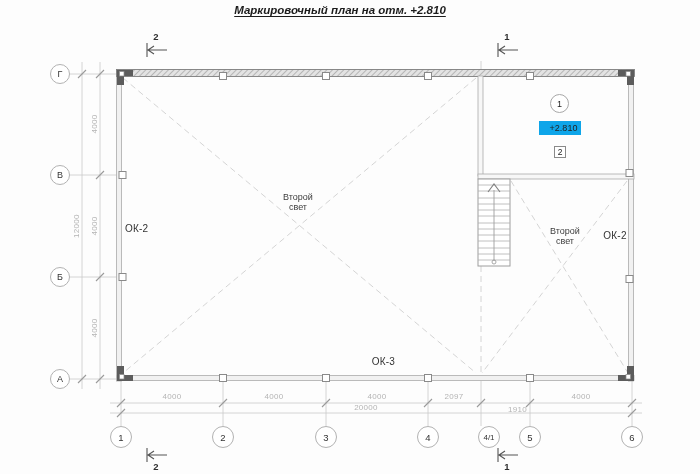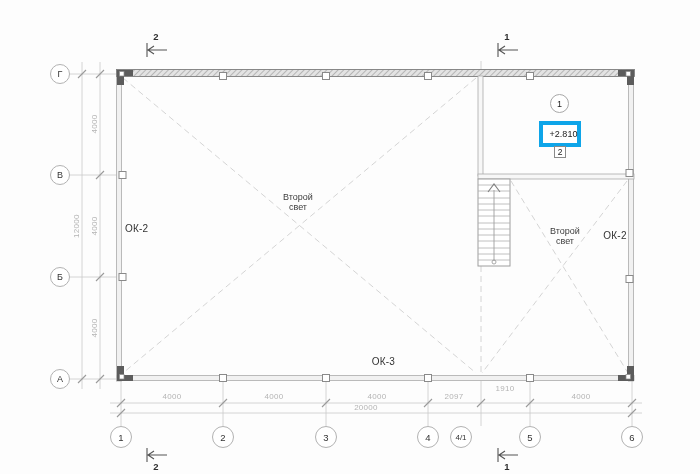--- a/index.html
+++ b/index.html
@@ -24,21 +24,21 @@
   .dim{font-size:8px;color:#b4b4b4;text-align:center;width:44px;height:10px;line-height:10px;letter-spacing:.3px;}
   .dim-v{transform:rotate(-90deg);transform-origin:center;}
   .lbl{font-size:10px;color:#333;letter-spacing:.2px;}
   .void-lbl{font-size:9px;line-height:10px;color:#3d3d3d;text-align:center;width:72px;}
   .sec-num{font-size:9.5px;font-weight:600;color:#2e2e2e;width:14px;text-align:center;height:11px;line-height:11px;}
   .room-circle{
     width:19px;height:19px;border:1px solid #a8a8a8;border-radius:50%;background:#fff;
     display:flex;align-items:center;justify-content:center;font-size:9px;color:#222;box-sizing:border-box;
   }
   .room-elev{
-    width:42px;height:26px;border:4px solid #0ea5e9;background:#fff;
+    width:42px;height:14px;border:7px solid #0ea5e9;background:#fff;
     display:flex;align-items:center;justify-content:center;font-size:9px;color:#222;box-sizing:border-box;padding-left:7px;
   }
   .room-square{
     width:12px;height:12px;border:1px solid #8a8a8a;background:#fff;
     display:flex;align-items:center;justify-content:center;font-size:8.5px;color:#222;box-sizing:border-box;
   }
 </style>
 </head>
 <body>
 
@@ -126,44 +126,45 @@
     </g>
 
     <g stroke="#555555" stroke-width="1.1" fill="none">
       <path d="M147 43 V57 M148 50 H167 M154 46 L148 50 L154 54"></path>
       <path d="M498 43 V57 M499 50 H518 M505 46 L499 50 L505 54"></path>
       <path d="M147 448 V462 M148 455 H167 M154 451 L148 455 L154 459"></path>
       <path d="M498 448 V462 M499 455 H518 M505 451 L499 455 L505 459"></path>
     </g>
   </svg>
 
+  <div class="abs title">Маркировочный план на отм. +2.810</div>
 
   <div class="abs axis-circle" style="left:50px;top:64px;">Г</div>
   <div class="abs axis-circle" style="left:50px;top:165px;">В</div>
   <div class="abs axis-circle" style="left:50px;top:267px;">Б</div>
   <div class="abs axis-circle" style="left:50px;top:369px;">А</div>
 
   <div class="abs axis-circle col" style="left:110px;top:426px;">1</div>
   <div class="abs axis-circle col" style="left:212px;top:426px;">2</div>
   <div class="abs axis-circle col" style="left:315px;top:426px;">3</div>
   <div class="abs axis-circle col" style="left:417px;top:426px;">4</div>
-  <div class="abs axis-circle col small-label" style="left:450px;top:426px;">4/1</div>
+  <div class="abs axis-circle col small-label" style="left:478px;top:426px;">4/1</div>
   <div class="abs axis-circle col" style="left:519px;top:426px;">5</div>
   <div class="abs axis-circle col" style="left:621px;top:426px;">6</div>
 
   <div class="abs dim dim-v" style="left:73px;top:119px;">4000</div>
   <div class="abs dim dim-v" style="left:73px;top:221px;">4000</div>
   <div class="abs dim dim-v" style="left:73px;top:323px;">4000</div>
   <div class="abs dim dim-v" style="left:55px;top:221px;">12000</div>
 
   <div class="abs dim" style="left:150px;top:392px;">4000</div>
   <div class="abs dim" style="left:252px;top:392px;">4000</div>
   <div class="abs dim" style="left:355px;top:392px;">4000</div>
   <div class="abs dim" style="left:432px;top:392px;">2097</div>
-  <div class="abs dim" style="left:483px;top:384px;">1910</div>
+  <div class="abs dim" style="left:483px;top:405px;text-align:right;">1910</div>
   <div class="abs dim" style="left:559px;top:392px;">4000</div>
   <div class="abs dim" style="left:344px;top:403px;">20000</div>
 
   <div class="abs lbl" style="left:125px;top:223px;">ОК-2</div>
   <div class="abs lbl" style="left:593px;top:230px;width:44px;text-align:center;">ОК-2</div>
   <div class="abs lbl" style="left:351px;top:356px;width:44px;text-align:right;">ОК-3</div>
 
   <div class="abs void-lbl" style="left:262px;top:192px;">
     <span style="display:block;">Второй</span>
     <span style="display:block;">свет</span>

